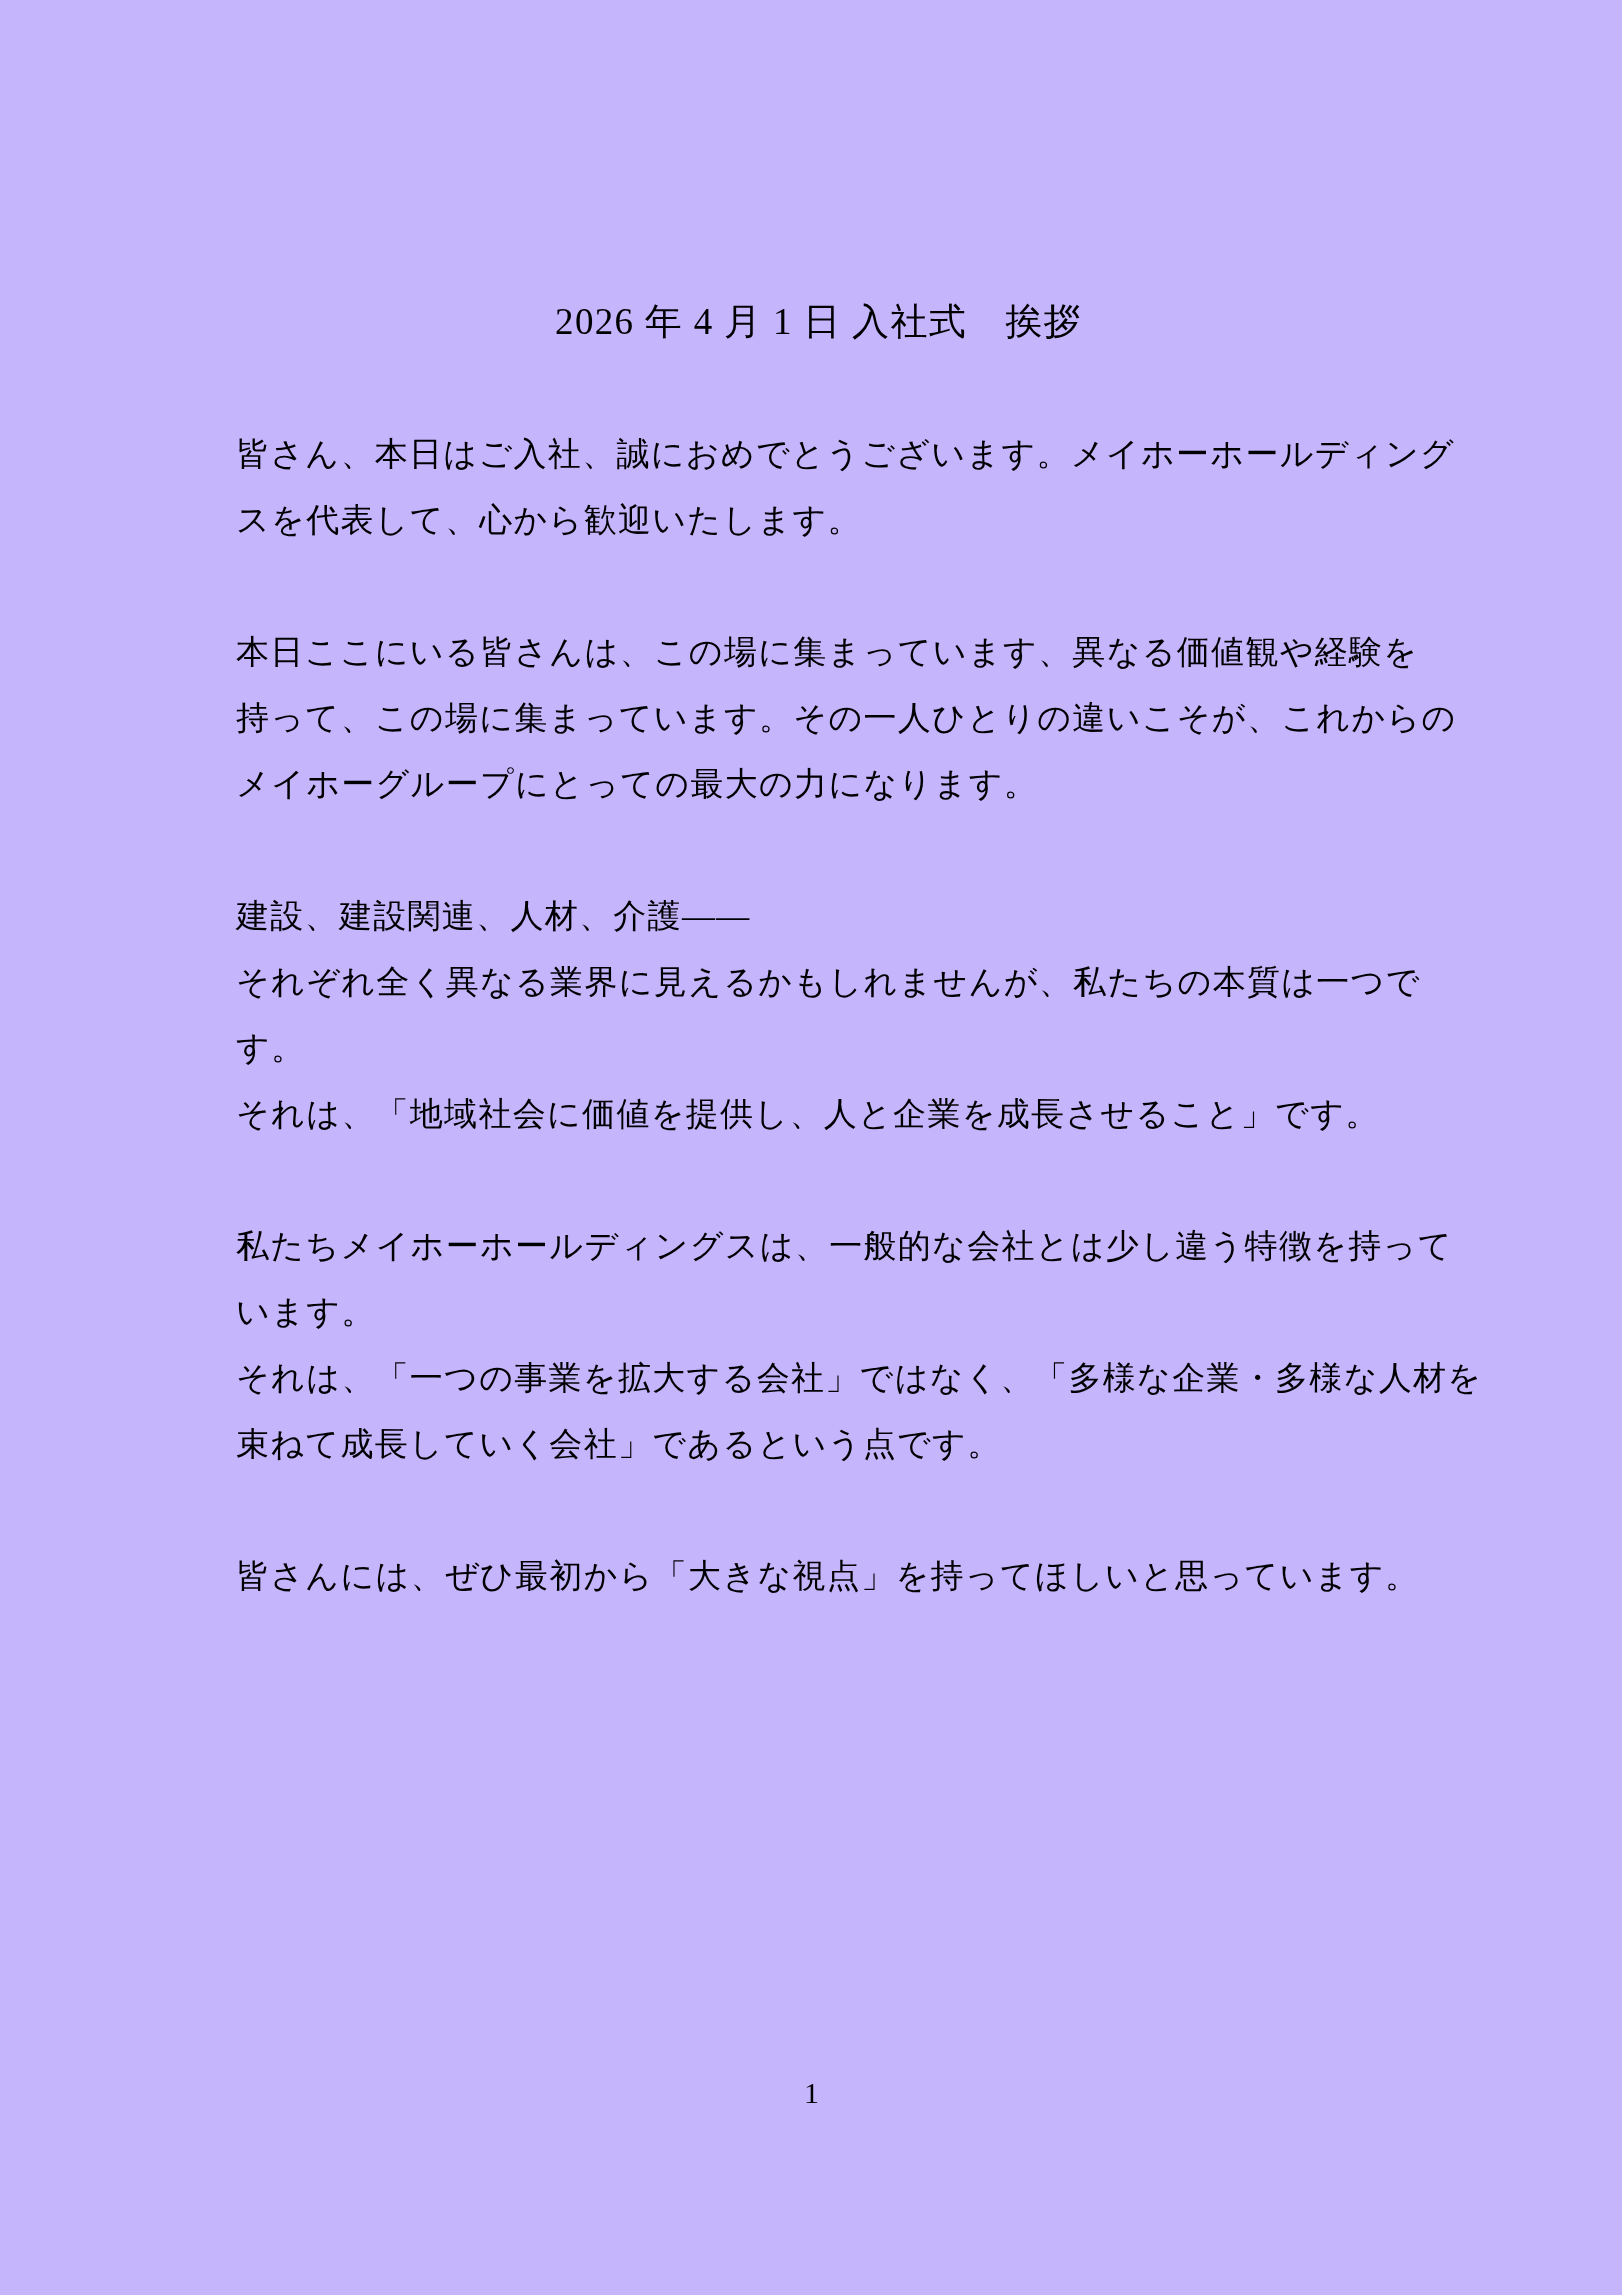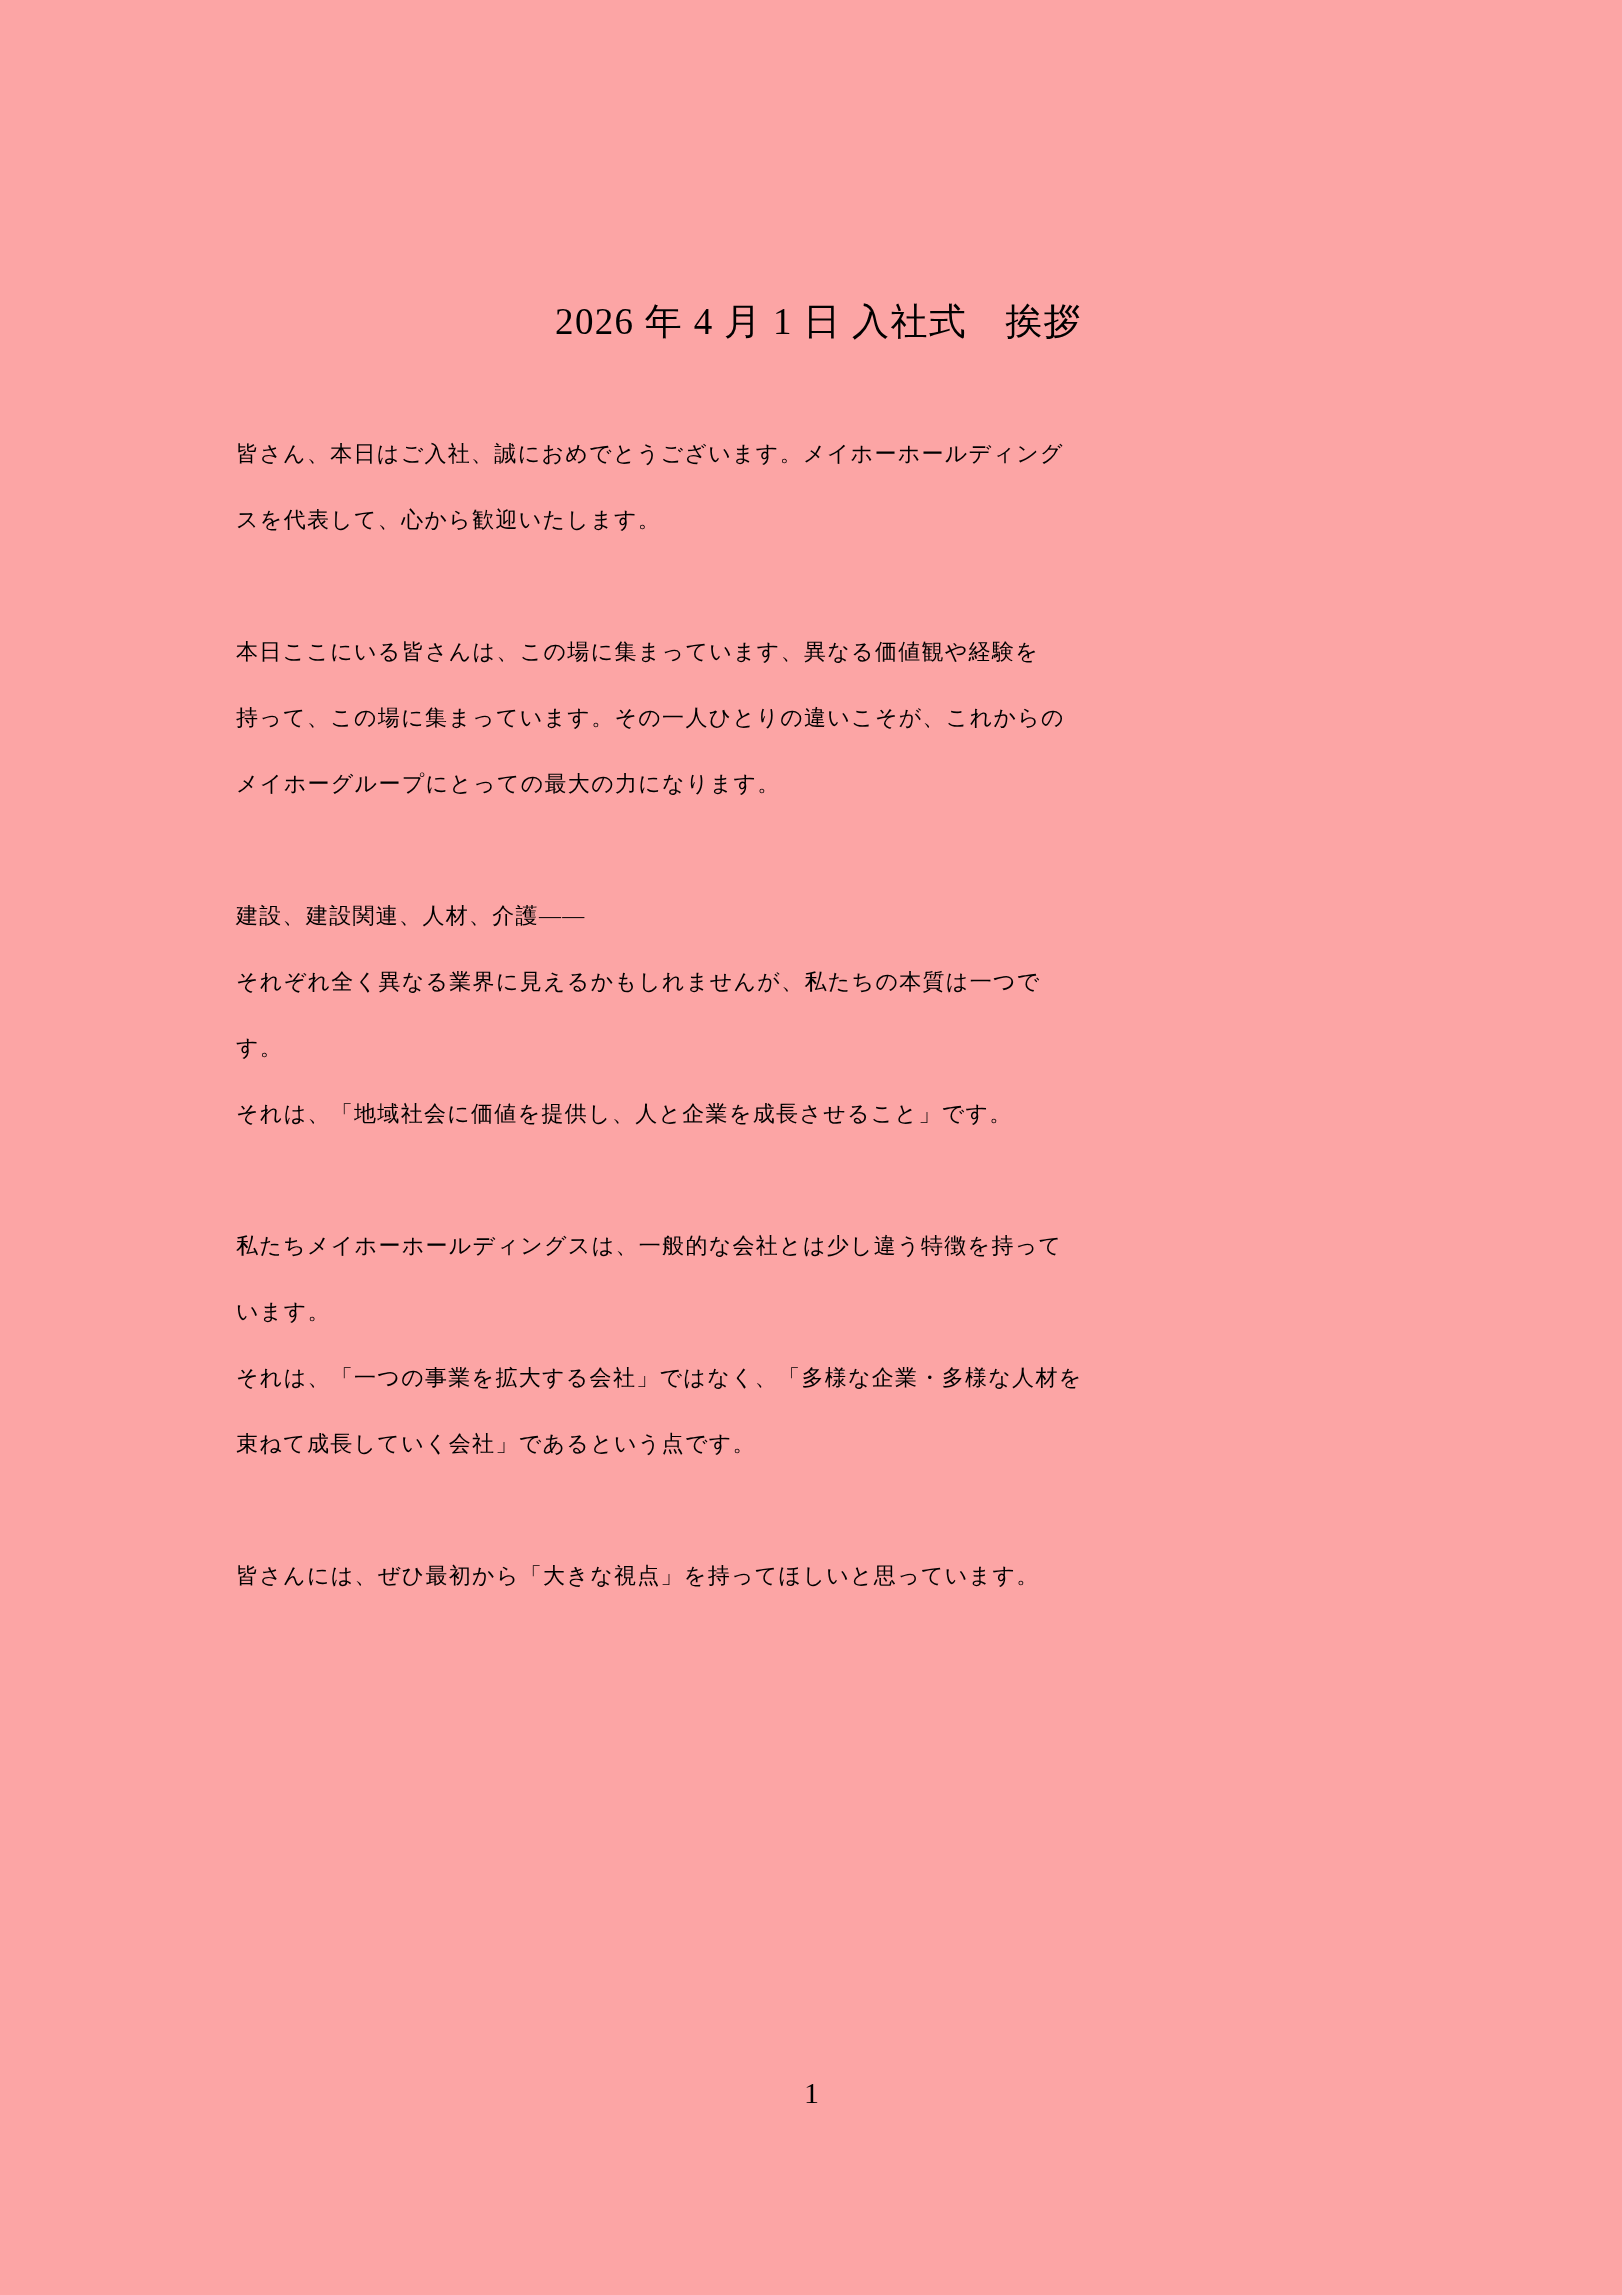--- a/index.html
+++ b/index.html
@@ -4,21 +4,21 @@
 <style>
   html, body {
     margin: 0;
     padding: 0;
     background: #ffffff;
   }
   .page {
     position: relative;
     width: 1623px;
     height: 2295px;
-    background: #fca5a5;
+    background: #c4b5fd;
     color: #000000;
     font-family: "Liberation Serif", "DejaVu Serif", serif;
     overflow: hidden;
   }
   .content {
     position: absolute;
     left: 236px;
     top: 0;
     width: 1165px;
   }
@@ -30,21 +30,21 @@
     text-align: center;
     letter-spacing: 1.3px;
     white-space: nowrap;
   }
   .para {
     margin-top: 66px; 
   }
   .line {
     height: 66px;
     line-height: 66px;
-    font-size: 22px;
+    font-size: 33px;
     letter-spacing: 1.3px;
     white-space: nowrap;
   }
   .page-number {
     position: absolute;
     left: 0;
     top: 2060px;
     width: 1623px;
     height: 66px;
     line-height: 66px;

